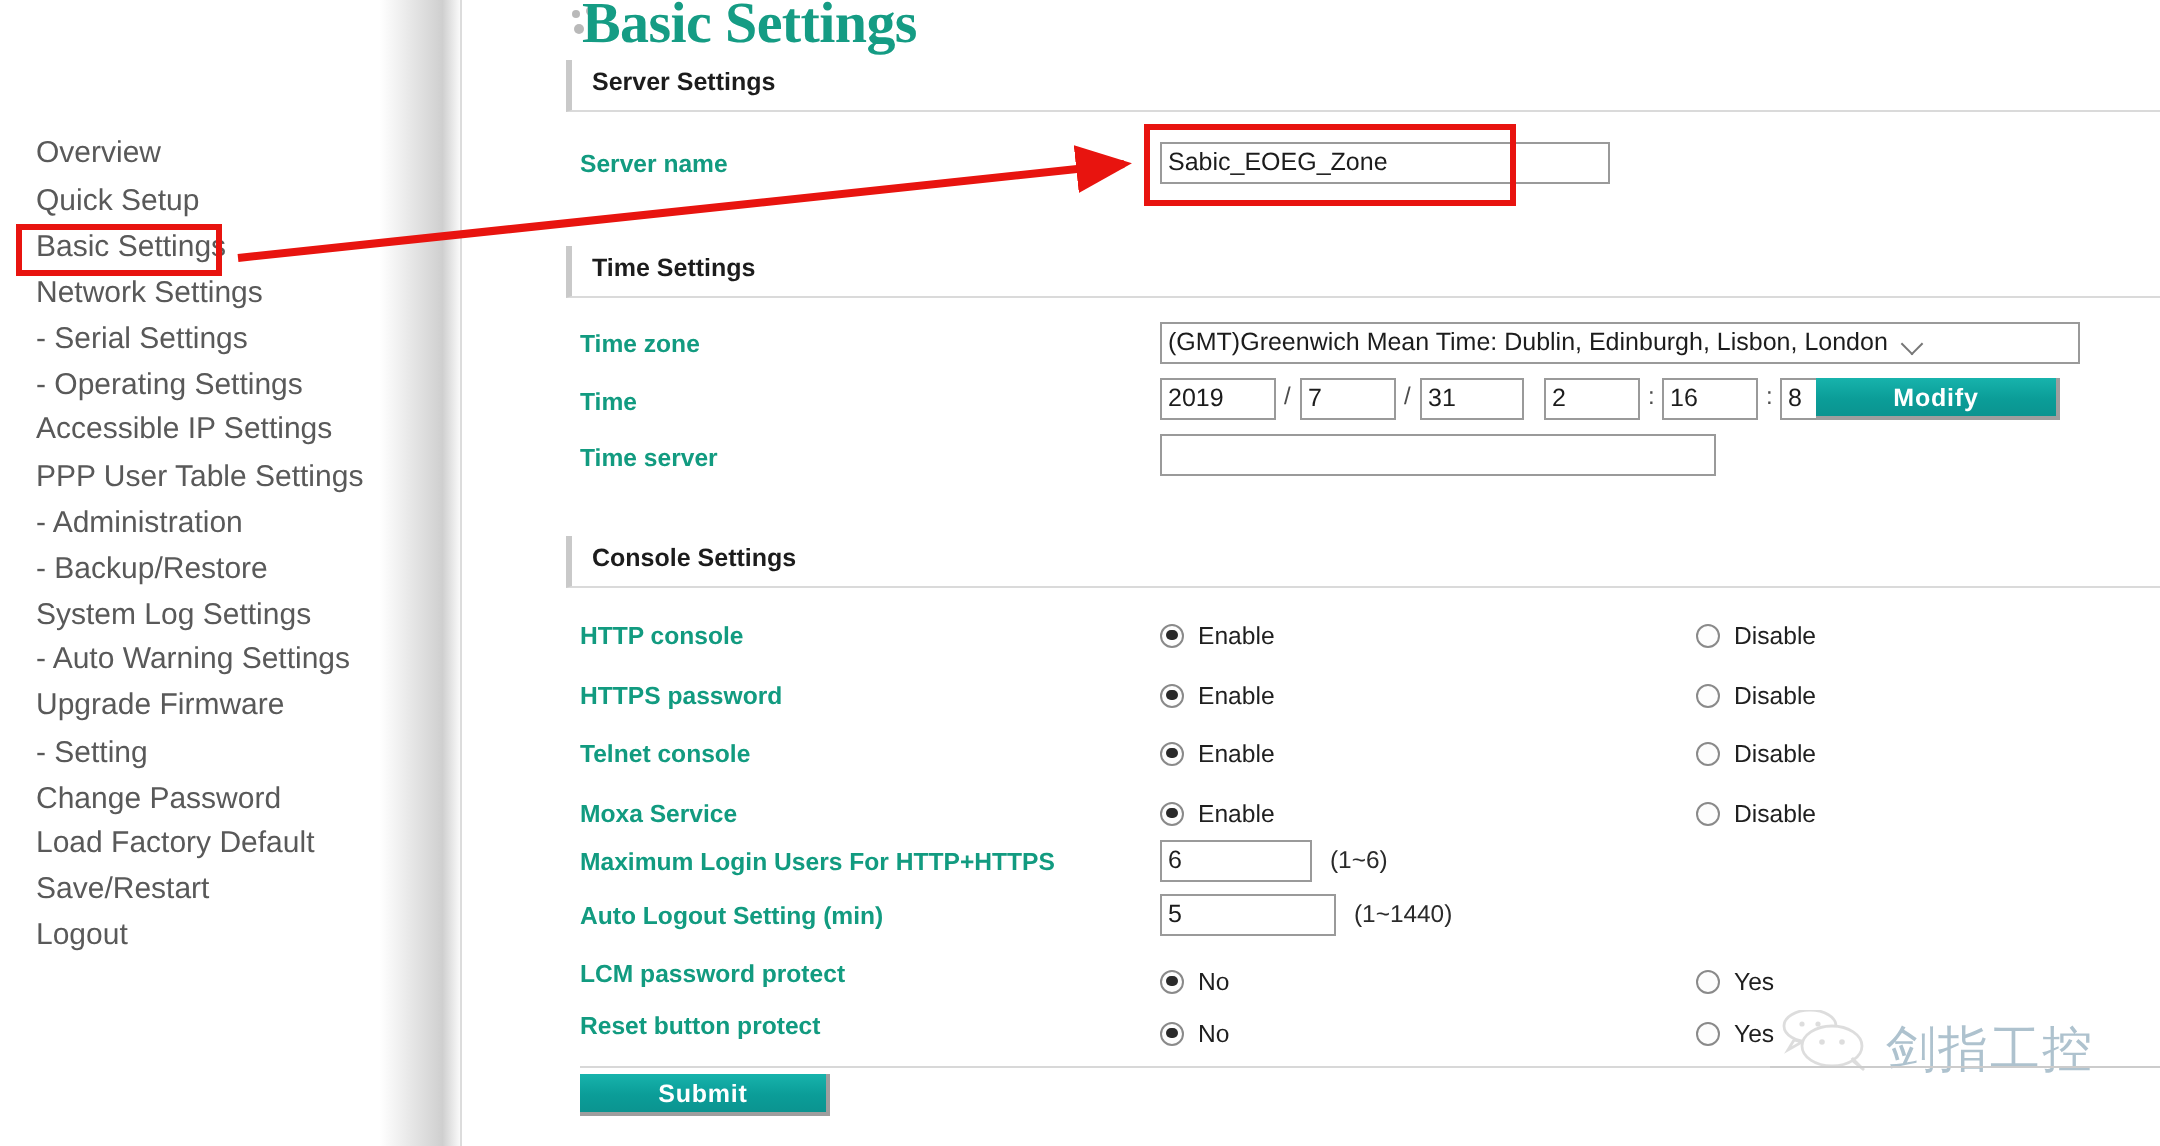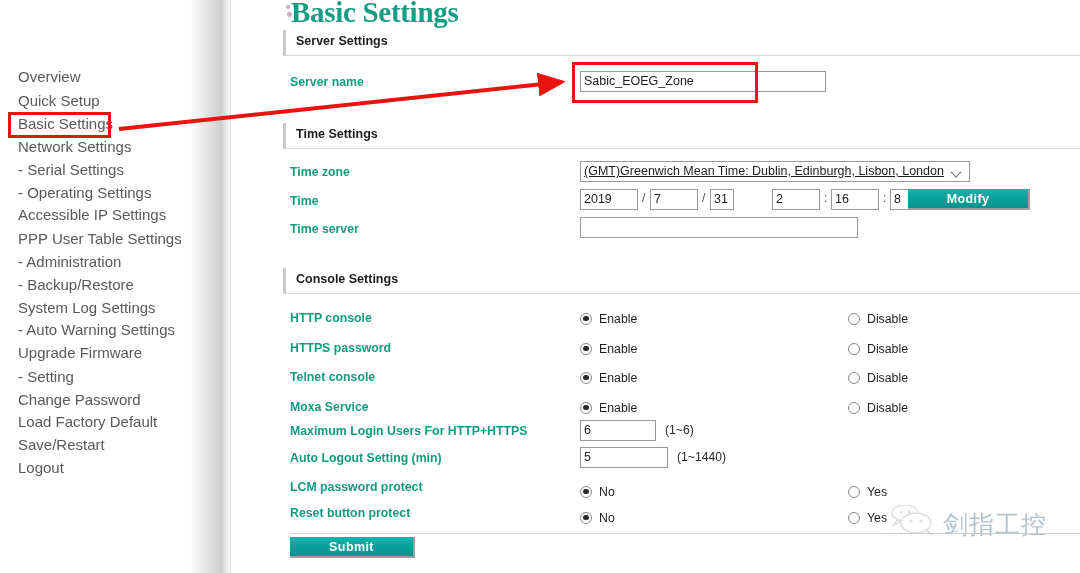--- a/index.html
+++ b/index.html
@@ -241,33 +241,33 @@
 
   <div id="title-dots">
       <i></i>
       <i></i>
       <i></i>
     </div>
   <div id="page-title">Basic Settings</div>
 
   <div class="section-head" style="top:30px">Server Settings</div>
   <div class="field-label" style="left:59px; top:75px">Server name</div>
-  <div class="tbox" style="left:349px; top:71px; width:246px;">Sabic_EOEG_Zone</div>
+  <div class="tbox" style="left:349px; top:71px; width:225px;">Sabic_EOEG_Zone</div>
 
   <div class="section-head" style="top:123px">Time Settings</div>
   <div class="field-label" style="left:59px; top:165px">Time zone</div>
-  <div class="tbox" style="left:349px; top:161px; width:390px; line-height:19px;text-decoration:underline;">(GMT)Greenwich Mean Time: Dublin, Edinburgh, Lisbon, London</div>
+  <div class="tbox" style="left:349px; top:161px; width:460px; line-height:19px;">(GMT)Greenwich Mean Time: Dublin, Edinburgh, Lisbon, London</div>
   <div id="tz-arrow" style="left:721px; top:168px;"></div>
 
   <div class="field-label" style="left:59px; top:194px">Time</div>
   <div class="tbox" style="left:349px; top:189px; width:58px;">2019</div>
   <div class="sep" style="left:411px;">/</div>
   <div class="tbox" style="left:419px; top:189px; width:48px;">7</div>
   <div class="sep" style="left:471px;">/</div>
-  <div class="tbox" style="left:479px; top:189px; width:24px;">31</div>
+  <div class="tbox" style="left:479px; top:189px; width:52px;">31</div>
   <div class="tbox" style="left:541px; top:189px; width:48px;">2</div>
   <div class="sep" style="left:593px;">:</div>
   <div class="tbox" style="left:600px; top:189px; width:48px;">16</div>
   <div class="sep" style="left:652px;">:</div>
   <div class="tbox" style="left:659px; top:189px; width:48px;">8</div>
   <div class="btn-teal" style="left:677px; top:189px; width:122px; height:21px; line-height:21px;">Modify</div>
 
   <div class="field-label" style="left:59px; top:222px">Time server</div>
   <div class="tbox" style="left:349px; top:217px; width:278px;"></div>
 

